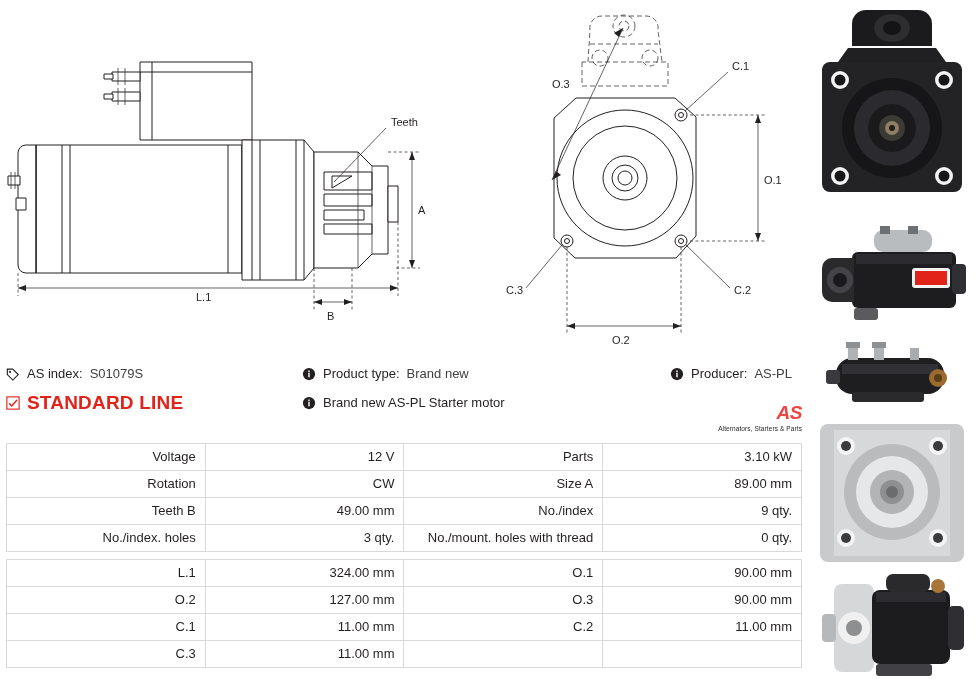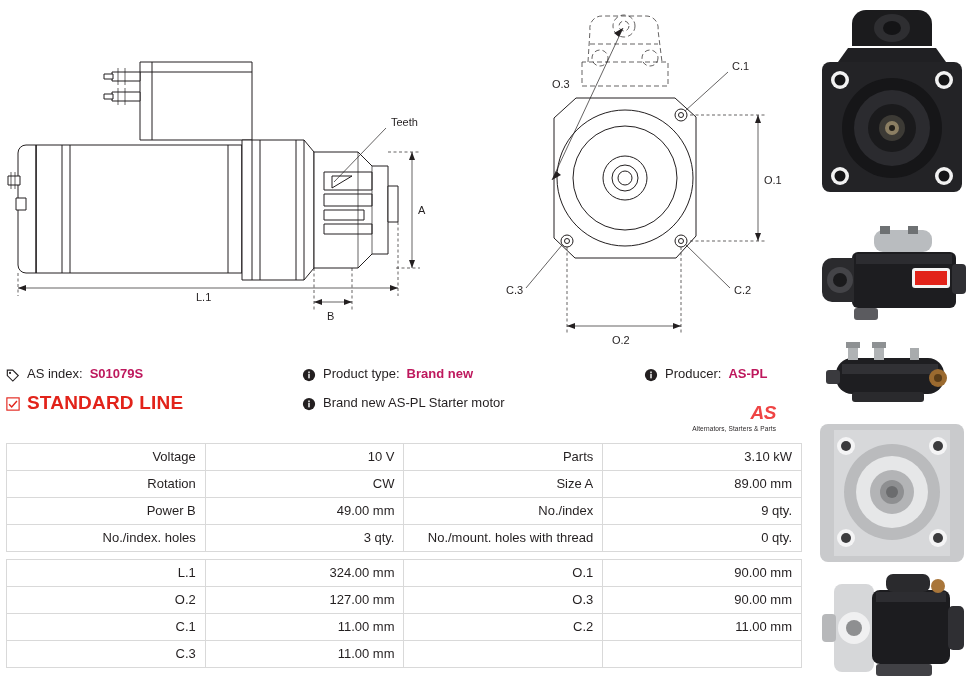--- a/index.html
+++ b/index.html
@@ -57,28 +57,28 @@
 
   
   .info {
     position: absolute;
     left: 0; top: 366px;
     width: 806px; height: 72px;
   }
   .info-col { position: absolute; top: 0; }
   .info-line {
     display: flex;
-    align-items: center;
+    align-items: flex-start;
     gap: 7px;
     margin-bottom: 13px;
     font-size: 13px;
     line-height: 16px;
   }
   .info-line .lbl { color: #231f20; }
-  .info-line .val { font-weight: bold; color: #be185d; }
+  .info-line .val { font-weight: normal; color: #404040; }
   .icon-tag, .icon-info, .icon-check {
     display: inline-block;
     flex: 0 0 auto;
     width: 14px; height: 14px;
     position: relative;
     top: 1px;
   }
   .icon-check { color: #e2231a; font-size: 13px; line-height: 14px; text-align: center; }
   .std-line {
     color: #e2231a;
@@ -309,21 +309,21 @@
           <svg width="14" height="14" viewBox="0 0 16 16">
               <circle cx="8" cy="8" r="7" fill="#231f20"></circle>
               <rect x="7.2" y="6.6" width="1.6" height="5.2" fill="#fff"></rect>
               <rect x="7.2" y="4" width="1.6" height="1.8" fill="#fff"></rect>
             </svg>
         </span>
         <span class="lbl">Brand new AS-PL Starter motor</span>
       </div>
     </div>
 
-    <div class="info-col" style="left:644px; width:138px;">
+    <div class="info-col" style="left:670px; width:138px;">
       <div class="info-line">
         <span class="icon-info">
           <svg width="14" height="14" viewBox="0 0 16 16">
               <circle cx="8" cy="8" r="7" fill="#231f20"></circle>
               <rect x="7.2" y="6.6" width="1.6" height="5.2" fill="#fff"></rect>
               <rect x="7.2" y="4" width="1.6" height="1.8" fill="#fff"></rect>
             </svg>
         </span>
         <span class="lbl">Producer:</span>
         <span class="val">AS-PL</span>
@@ -332,32 +332,32 @@
         <div class="mark">AS</div>
         <div class="sub">Alternators, Starters &amp; Parts</div>
       </div>
     </div>
   </div>
 
   <table class="spec">
     <tbody>
       <tr>
         <td class="k">Voltage</td>
-        <td class="v">10 V</td>
+        <td class="v">12 V</td>
         <td class="k">Parts</td>
         <td class="v">3.10 kW</td>
       </tr>
       <tr>
         <td class="k">Rotation</td>
         <td class="v">CW</td>
         <td class="k">Size A</td>
         <td class="v">89.00 mm</td>
       </tr>
       <tr>
-        <td class="k">Power B</td>
+        <td class="k">Teeth B</td>
         <td class="v">49.00 mm</td>
         <td class="k">No./index</td>
         <td class="v">9 qty.</td>
       </tr>
       <tr>
         <td class="k">No./index. holes</td>
         <td class="v">3 qty.</td>
         <td class="k">No./mount. holes with thread</td>
         <td class="v">0 qty.</td>
       </tr>

